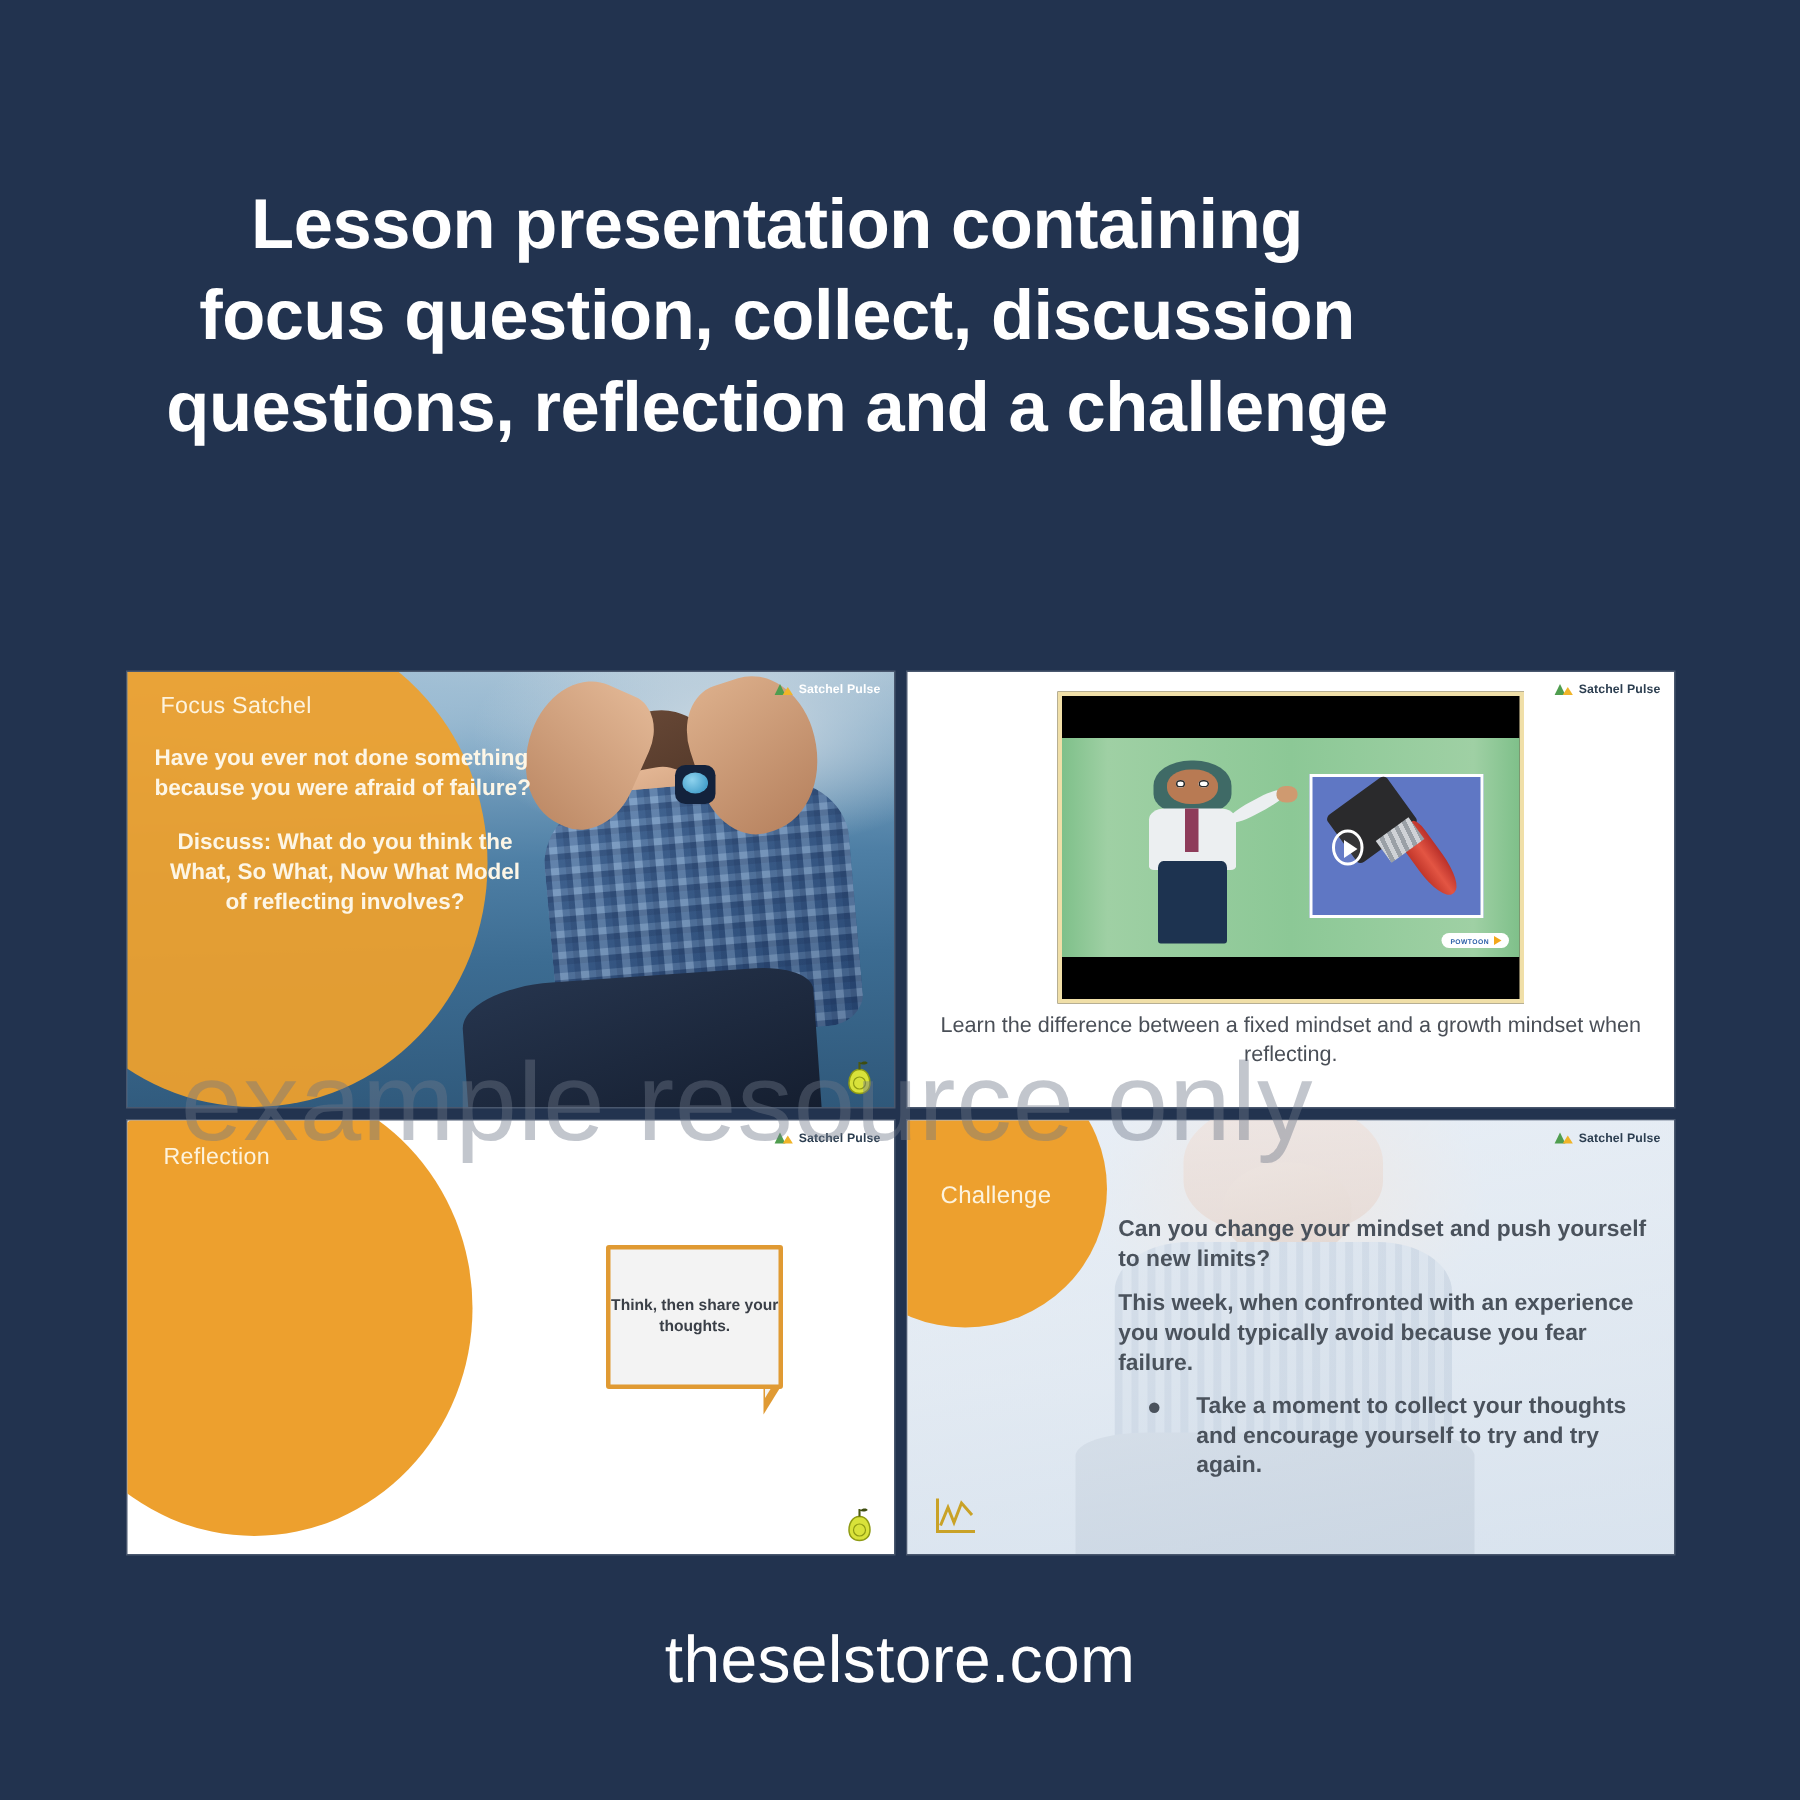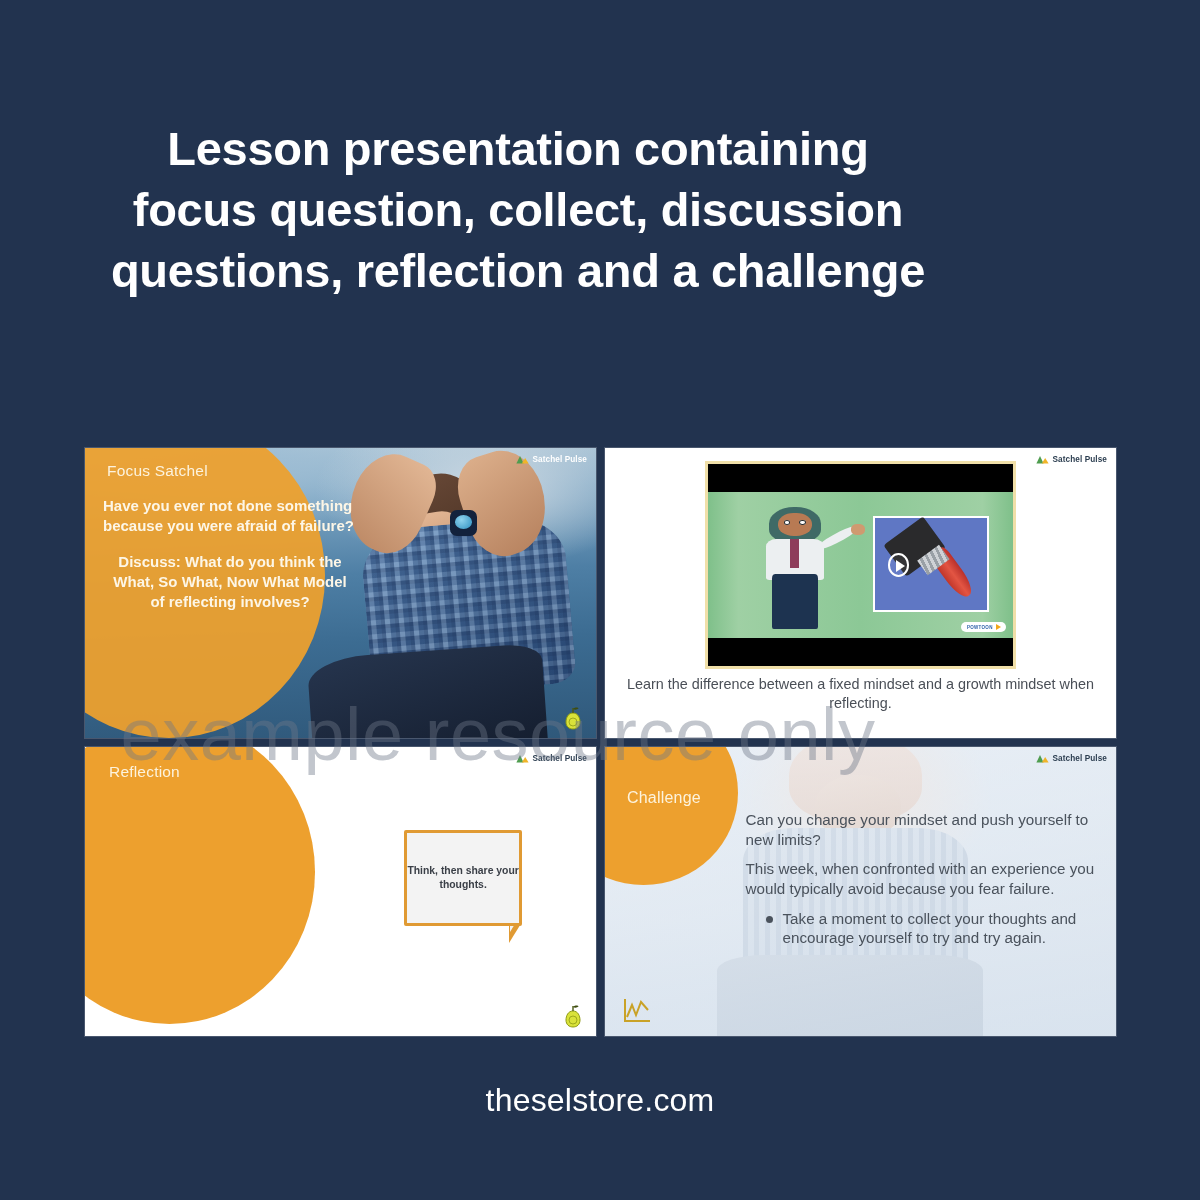--- a/index.html
+++ b/index.html
@@ -387,28 +387,28 @@
     left:-11%; top:-16%;
     width:37%; height:64%;
   }
   #slide-challenge .sec-label { left:22px; top:42px; font-size:16px; }
   #slide-challenge .ch-body-text {
     position:absolute;
     left:27.5%; top:22%;
     width:70%;
     z-index:16;
     color:#4a525c;
-    font-weight:400;
+    font-weight:700;
     font-size:15.2px;
     line-height:1.29;
   }
   #slide-challenge .ch-p { margin-bottom: 10px; }
   #slide-challenge .ch-bullet {
     display:flex;
-    gap:10px;
+    gap:25px;
     margin-left:20px;
     margin-top:4px;
   }
   #slide-challenge .ch-bullet .dot {
     flex:0 0 auto;
     width:7px;height:7px;
     background:#4a525c;
     border-radius:50%;
     margin-top:7px;
   }
@@ -442,21 +442,21 @@
     white-space:nowrap;
   }
 
   
   #footer-url {
     position:absolute;
     left:0; top:1082px;
     width:1200px;
     text-align:center;
     color:#ffffff;
-    font-size:32px;
+    font-size:44px;
     font-weight:400;
     letter-spacing:0.2px;
   }
 </style>
 </head>
 <body>
 
 <div id="headline">
   <span class="hl-line">Lesson presentation containing</span>
   <span class="hl-line">focus question, collect, discussion</span>

